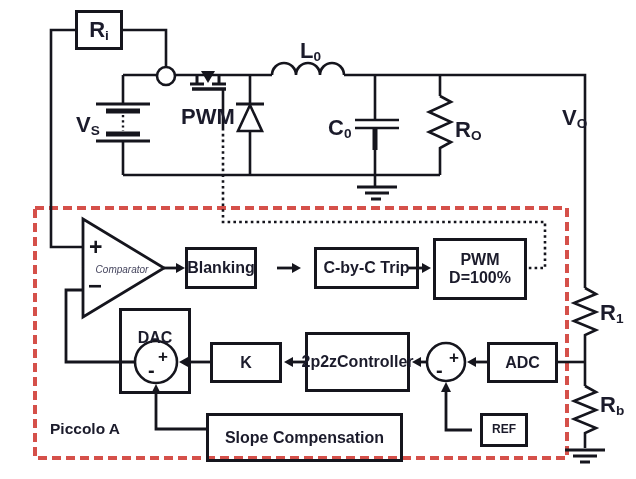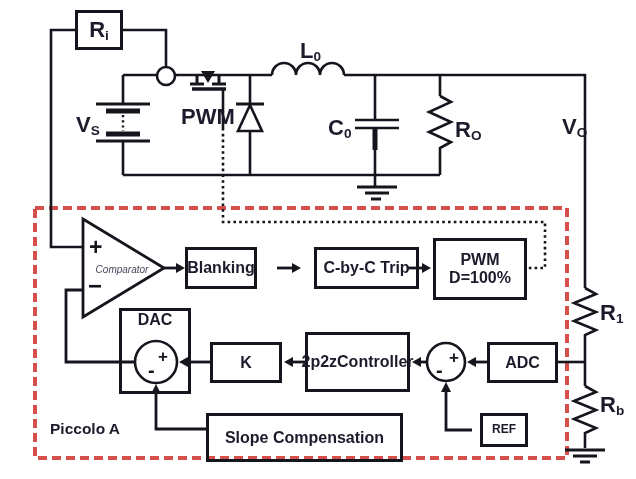--- a/index.html
+++ b/index.html
@@ -121,21 +121,21 @@
     <span>Blanking</span>
   </div>
   <div class="blk" style="left:302px;top:247px;width:105px;height:42px;margin-left:12px;">
     <span>C-by-C Trip</span>
   </div>
   <div class="blk" style="left:433px;top:238px;width:94px;height:62px;flex-direction:column;">
     <span>PWM</span>
     <span>D=100%</span>
   </div>
   <div class="blk" style="left:119px;top:308px;width:72px;height:86px;align-items:flex-start;">
-    <span style="margin-top:0;">DAC</span>
+    <span style="margin-top:18px;">DAC</span>
   </div>
   <div class="blk" style="left:210px;top:342px;width:72px;height:41px;">
     <span>K</span>
   </div>
   <div class="blk" style="left:305px;top:332px;width:105px;height:60px;flex-direction:row;">
     <span>2p2z</span>
     <span>Controller</span>
   </div>
   <div class="blk" style="left:487px;top:342px;width:71px;height:41px;">
     <span>ADC</span>
@@ -145,21 +145,21 @@
   </div>
   <div class="blk" style="left:206px;top:413px;width:197px;height:49px;justify-content:center;">
     <span>Slope Compensation</span>
   </div>
 
   <span class="lbl" style="left:76px;top:112px;"><span>V</span><sub>S</sub></span>
   <span class="lbl" style="left:181px;top:104px;">PWM</span>
   <span class="lbl" style="left:300px;top:38px;"><span>L</span><sub>0</sub></span>
   <span class="lbl" style="left:328px;top:115px;"><span>C</span><sub>0</sub></span>
   <span class="lbl" style="left:455px;top:117px;"><span>R</span><sub>O</sub></span>
-  <span class="lbl" style="left:562px;top:114px;"><span>V</span><sub>O</sub></span>
+  <span class="lbl" style="left:562px;top:105px;"><span>V</span><sub>O</sub></span>
   <span class="lbl" style="left:600px;top:300px;"><span>R</span><sub>1</sub></span>
   <span class="lbl" style="left:600px;top:392px;"><span>R</span><sub>b</sub></span>
   <span class="lbl" style="left:50px;top:420px;font-size:15.5px;">Piccolo A</span>
 
   <span class="sym" style="left:89px;top:236px;font-size:23px;">+</span>
   <span class="sym" style="left:88px;top:274px;font-size:24px;">−</span>
   <span class="small-ital" style="position:absolute;left:90px;top:264px;width:64px;text-align:center;">Comparator</span>
 
   <span class="sym" style="left:158px;top:348px;font-size:17px;">+</span>
   <span class="sym" style="left:148px;top:360px;font-size:20px;">-</span>

